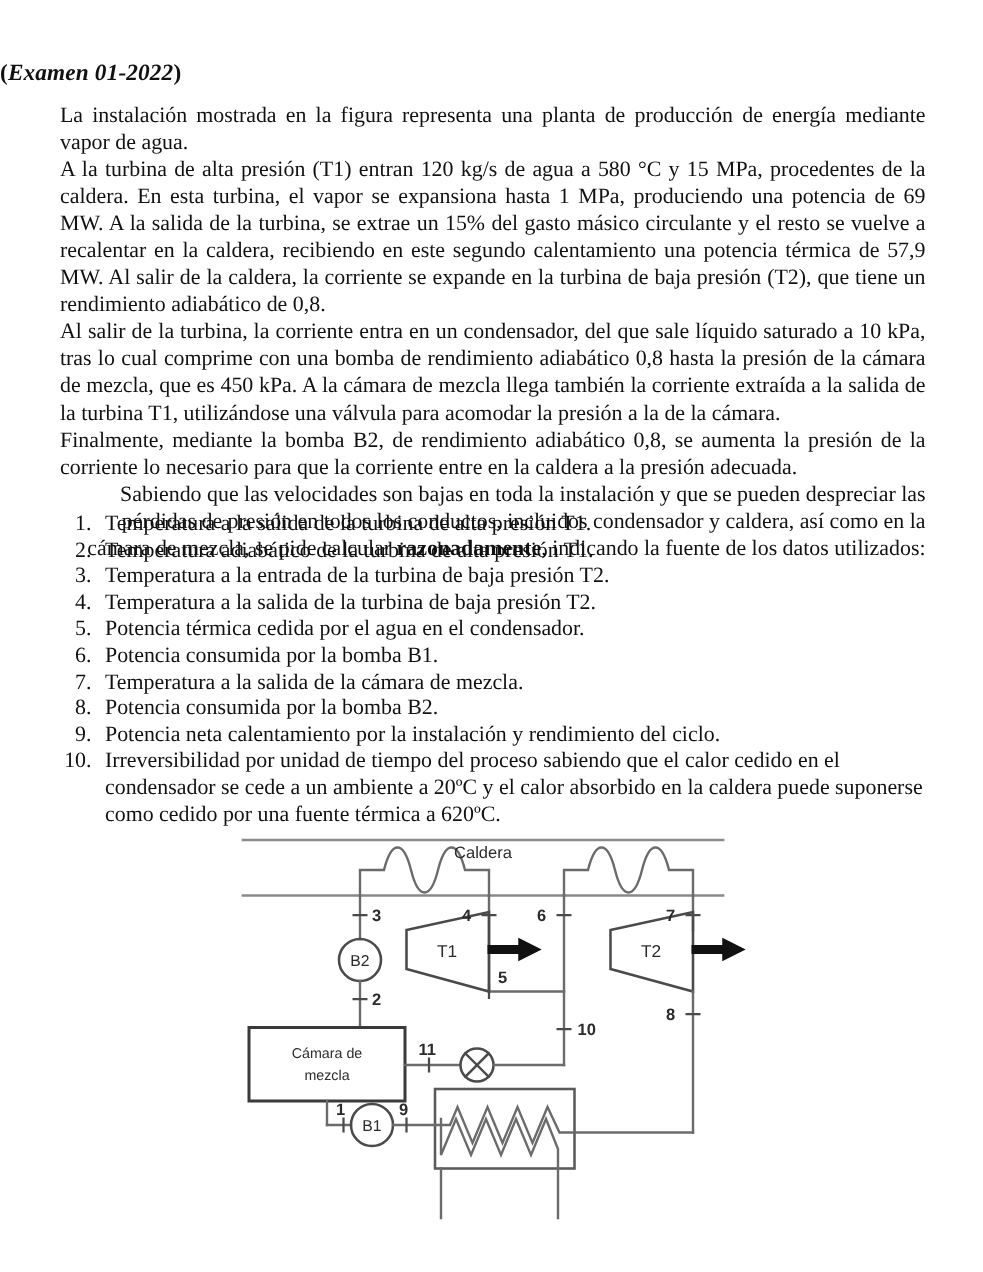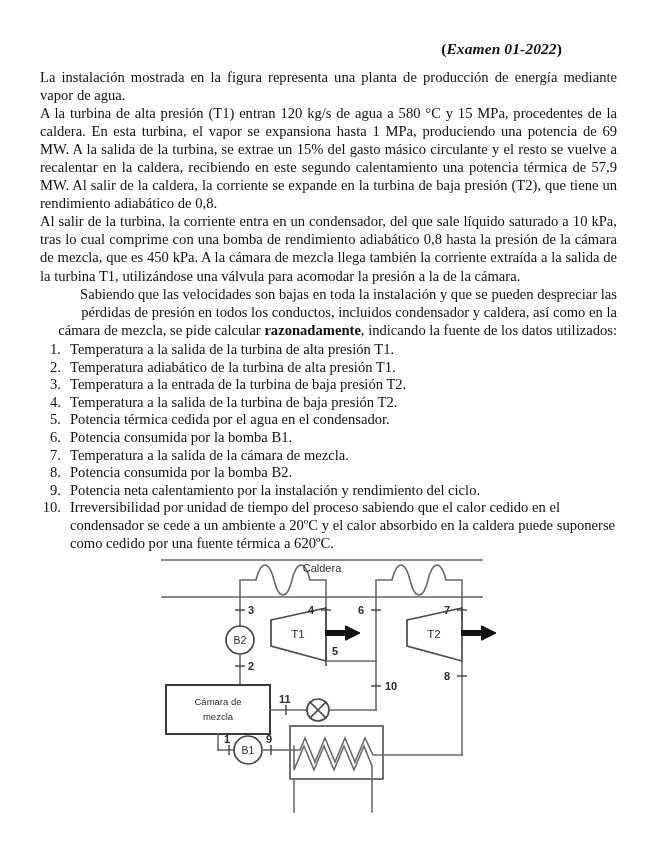--- a/index.html
+++ b/index.html
@@ -20,21 +20,21 @@
     left: 0; top: 0;
     width: 655px;
     height: 848px;
     background: #ffffff;
   }
   .title {
     position: absolute;
     left: 0;
     top: 40px;
     width: 562px;
-    text-align: right;
+    text-align: left;
     font-size: 15.5px;
     font-weight: bold;
     font-style: italic;
     letter-spacing: 0.1px;
   }
   .title .paren { font-style: normal; }
 
   .body-text {
     position: absolute;
     left: 40px;
@@ -90,20 +90,21 @@
 <div class="page">
 
   <div class="title">
     <span class="paren">(</span><span>Examen 01-2022</span><span class="paren">)</span>
   </div>
 
   <div class="body-text">
     <p>La instalación mostrada en la figura representa una planta de producción de energía mediante vapor de agua.</p>
     <p>A la turbina de alta presión (T1) entran 120 kg/s de agua a 580 °C y 15 MPa, procedentes de la caldera. En esta turbina, el vapor se expansiona hasta 1 MPa, produciendo una potencia de 69 MW. A la salida de la turbina, se extrae un 15% del gasto másico circulante y el resto se vuelve a recalentar en la caldera, recibiendo en este segundo calentamiento una potencia térmica de 57,9 MW. Al salir de la caldera, la corriente se expande en la turbina de baja presión (T2), que tiene un rendimiento adiabático de 0,8.</p>
     <p>Al salir de la turbina, la corriente entra en un condensador, del que sale líquido saturado a 10 kPa, tras lo cual comprime con una bomba de rendimiento adiabático 0,8 hasta la presión de la cámara de mezcla, que es 450 kPa. A la cámara de mezcla llega también la corriente extraída a la salida de la turbina T1, utilizándose una válvula para acomodar la presión a la de la cámara.</p>
+    <p>Finalmente, mediante la bomba B2, de rendimiento adiabático 0,8, se aumenta la presión de la corriente lo necesario para que la corriente entre en la caldera a la presión adecuada.</p>
     <p><span>Sabiendo que las velocidades son bajas en toda la instalación y que se pueden despreciar las pérdidas de presión en todos los conductos, incluidos condensador y caldera, así como en la cámara de mezcla, se pide calcular </span><b>razonadamente</b><span>, indicando la fuente de los datos utilizados:</span></p>
   </div>
 
   <div class="qlist">
     <div class="qrow">
       <span class="qnum">1.</span>
       <span class="qtext">Temperatura a la salida de la turbina de alta presión T1.</span>
     </div>
     <div class="qrow">
       <span class="qnum">2.</span>

